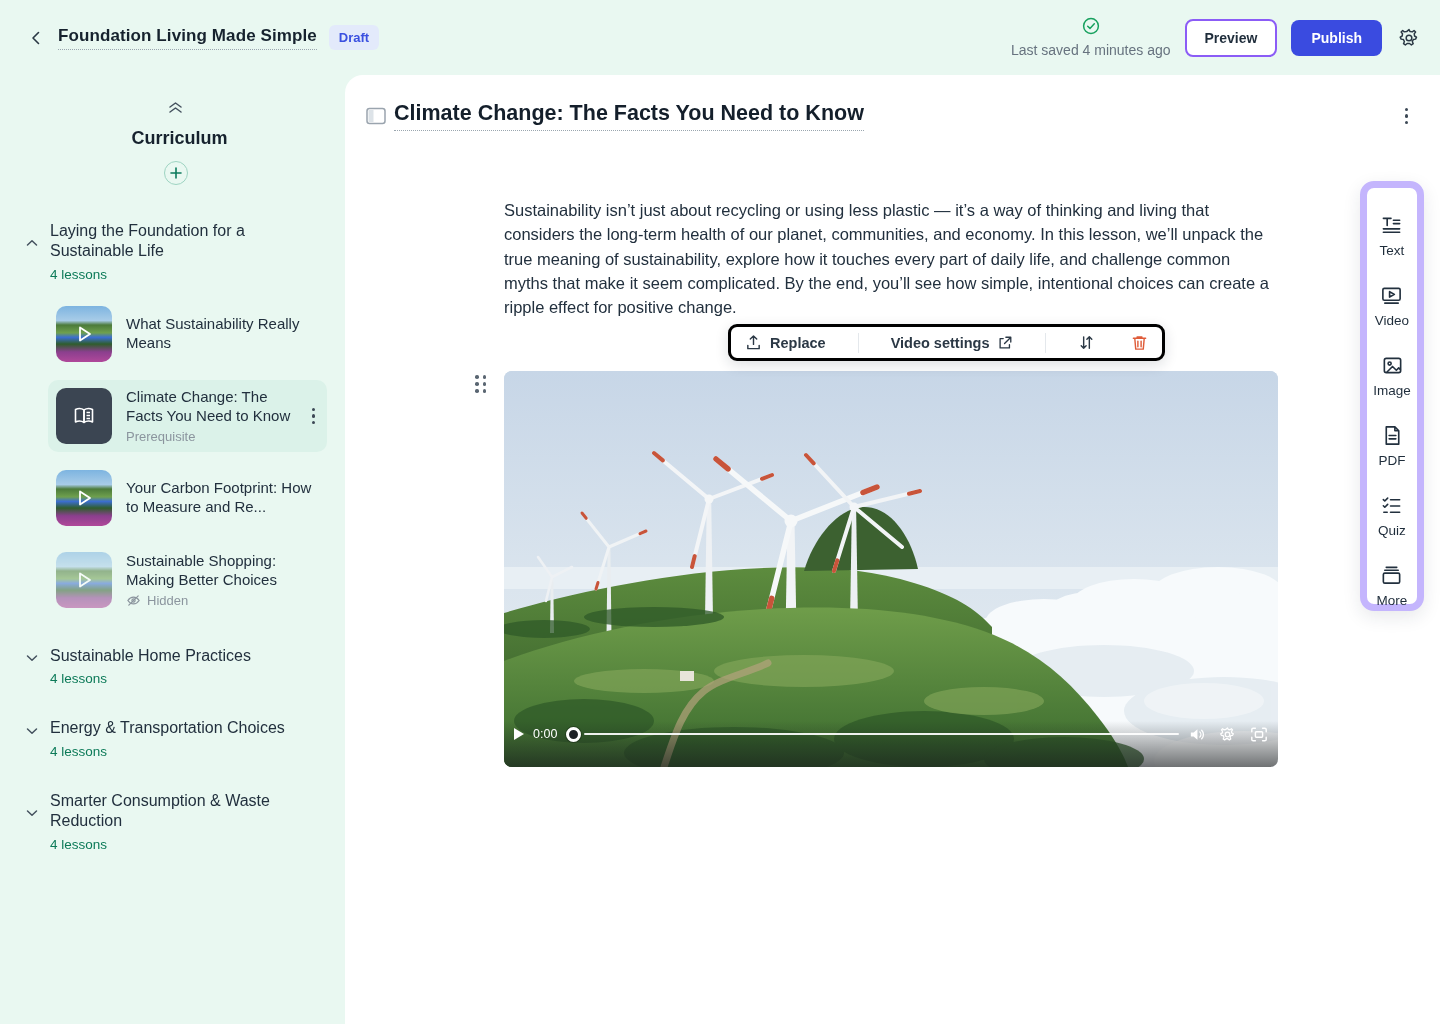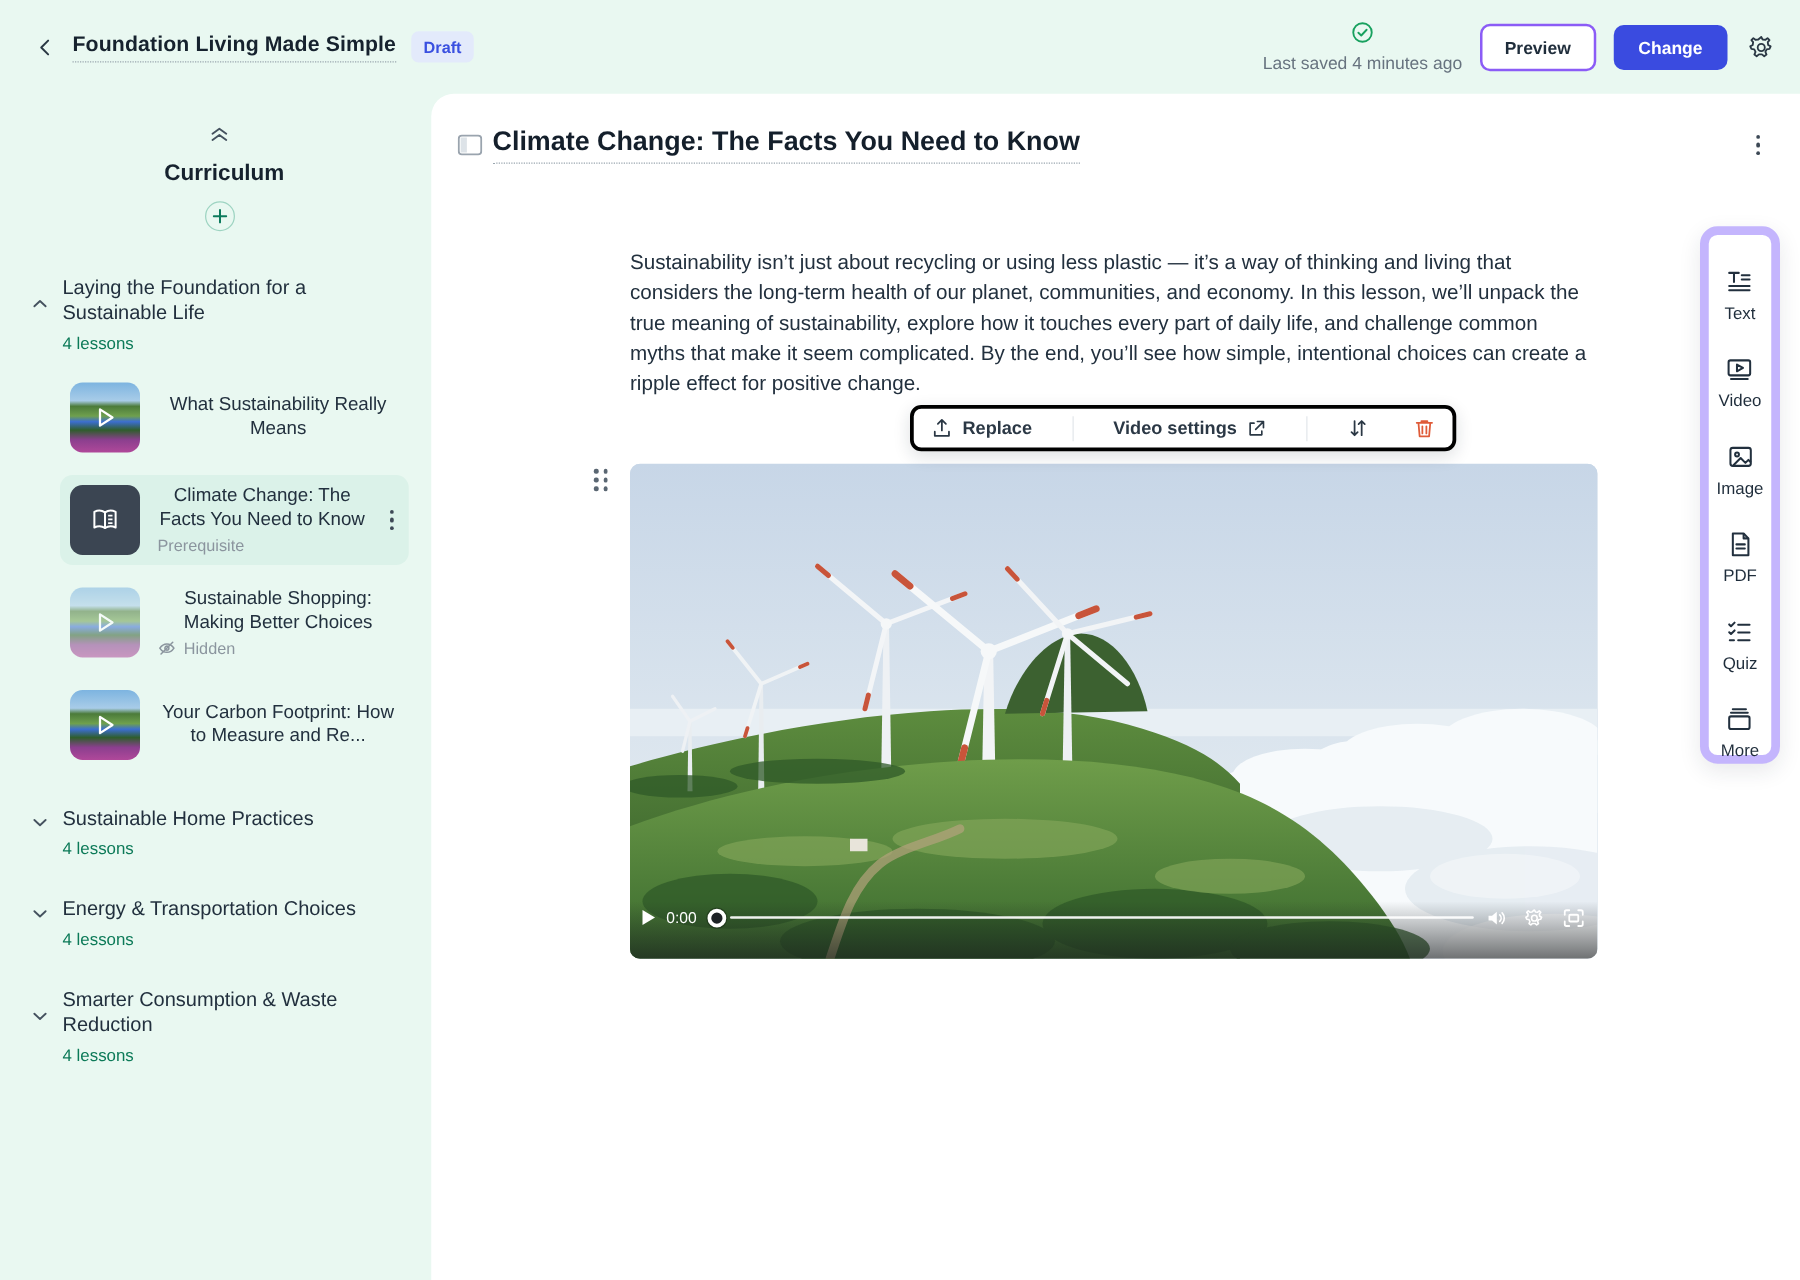--- a/index.html
+++ b/index.html
@@ -48,21 +48,21 @@
   .add-circle {
     width:24px; height:24px; border-radius:50%; border:1.4px solid #9ed4c2;
     display:flex; align-items:center; justify-content:center; color:#0c7a5c; cursor:pointer;
     font-size:16px; line-height:1;
   }
   .section { margin-bottom:26px; }
   .section-row { display:flex; align-items:center; gap:10px; cursor:pointer; }
   .section-chevron { width:16px; margin-top:4px; flex:none; }
   .section-title { font-size:16px; font-weight:500; color:#22303e; line-height:1.28; width:250px; }
   .section-meta { font-size:13.5px; color:#0c7a58; margin:5px 0 0 26px; }
-  .lessons { margin:16px 0 4px 24px; display:flex; flex-direction:column; gap:10px;text-align:center; }
+  .lessons { margin:16px 0 4px 24px; display:flex; flex-direction:column; gap:10px; }
   .lesson {
     display:flex; align-items:center; gap:14px; padding:8px 8px 8px 8px; border-radius:10px; cursor:pointer;
   }
   .lesson.selected { background:#dbf2e9; }
   .thumb {
     width:56px; height:56px; border-radius:10px; flex:none; position:relative; overflow:hidden;
     background:
       linear-gradient(180deg,#7db4e0 0%, #a8cce8 26%, #4c7b3a 34%, #6fa04e 48%, #3c6ed0 56%, #2f5d2c 68%, #8b3f8e 82%, #b0489a 100%);
   }
   .thumb.dim { opacity:.55; }
@@ -156,21 +156,21 @@
 
   <div class="topbar-right">
     <span class="saved-status">
       <svg width="18" height="18" viewBox="0 0 18 18">
         <circle cx="9" cy="9" r="7.4" fill="none" stroke="#18a15f" stroke-width="1.5"></circle>
         <path d="M5.7 9.2 8 11.4l4.3-4.6" fill="none" stroke="#18a15f" stroke-width="1.5" stroke-linecap="round" stroke-linejoin="round"></path>
       </svg>
       <span>Last saved 4 minutes ago</span>
     </span>
     <button class="btn-preview">Preview</button>
-    <button class="btn-publish">Change</button>
+    <button class="btn-publish">Publish</button>
     <span class="gear-top">
       <svg width="22" height="22" viewBox="0 0 24 24">
         <g fill="none" stroke="#2a3844" stroke-width="1.6" stroke-linejoin="round">
           <circle cx="12" cy="12" r="3.1"></circle>
           <path d="M12 2.8l1.2 2.2 2.5.3 1.8-1.5 1.7 1.7-1.5 1.8.3 2.5 2.2 1.2-1 2.2-2.5.4-1.1 2.3 1 2.3-2 1.4-2-1.6h-2.6l-2 1.6-2-1.4 1-2.3-1.1-2.3-2.5-.4-1-2.2 2.2-1.2.3-2.5-1.5-1.8 1.7-1.7 1.8 1.5 2.5-.3z"></path>
         </g>
       </svg>
     </span>
   </div>
 </div>
@@ -224,20 +224,33 @@
         </span>
         <div class="lesson-main">
           <div class="lesson-title">Climate Change: The Facts You Need to Know</div>
           <div class="lesson-sub">Prerequisite</div>
         </div>
         <span class="kebab">
             <i></i>
             <i></i>
             <i></i>
           </span>
+      </div>
+
+      <div class="lesson">
+        <span class="thumb">
+          <span class="play-ol">
+            <svg width="22" height="22" viewBox="0 0 22 22">
+                <path d="M7 4.5 17 11 7 17.5z" fill="none" stroke="#fff" stroke-width="1.8" stroke-linejoin="round"></path>
+              </svg>
+          </span>
+        </span>
+        <div class="lesson-main">
+          <div class="lesson-title">Your Carbon Footprint: How to Measure and Re...</div>
+        </div>
       </div>
 
       <div class="lesson">
         <span class="thumb dim">
           <span class="play-ol">
             <svg width="22" height="22" viewBox="0 0 22 22">
                 <path d="M7 4.5 17 11 7 17.5z" fill="none" stroke="#fff" stroke-width="1.8" stroke-linejoin="round"></path>
               </svg>
           </span>
         </span>
@@ -246,33 +259,20 @@
           <div class="lesson-sub">
             <svg width="15" height="15" viewBox="0 0 16 16">
               <g fill="none" stroke="#8b959e" stroke-width="1.3" stroke-linecap="round">
                 <path d="M2 8s2.3-3.6 6-3.6S14 8 14 8s-2.3 3.6-6 3.6S2 8 2 8z"></path>
                 <circle cx="8" cy="8" r="1.7"></circle>
                 <path d="M3 13 13 3"></path>
               </g>
             </svg>
             <span>Hidden</span>
           </div>
-        </div>
-      </div>
-
-      <div class="lesson">
-        <span class="thumb">
-          <span class="play-ol">
-            <svg width="22" height="22" viewBox="0 0 22 22">
-                <path d="M7 4.5 17 11 7 17.5z" fill="none" stroke="#fff" stroke-width="1.8" stroke-linejoin="round"></path>
-              </svg>
-          </span>
-        </span>
-        <div class="lesson-main">
-          <div class="lesson-title">Your Carbon Footprint: How to Measure and Re...</div>
         </div>
       </div>
     </div>
   </div>
 
   <div class="section" style="margin-top:30px;">
     <div class="section-row">
       <svg class="section-chevron" width="14" height="14" viewBox="0 0 14 14">
           <path d="M2.5 5 7 9.2 11.5 5" fill="none" stroke="#45525f" stroke-width="1.5" stroke-linecap="round" stroke-linejoin="round"></path>
         </svg>

